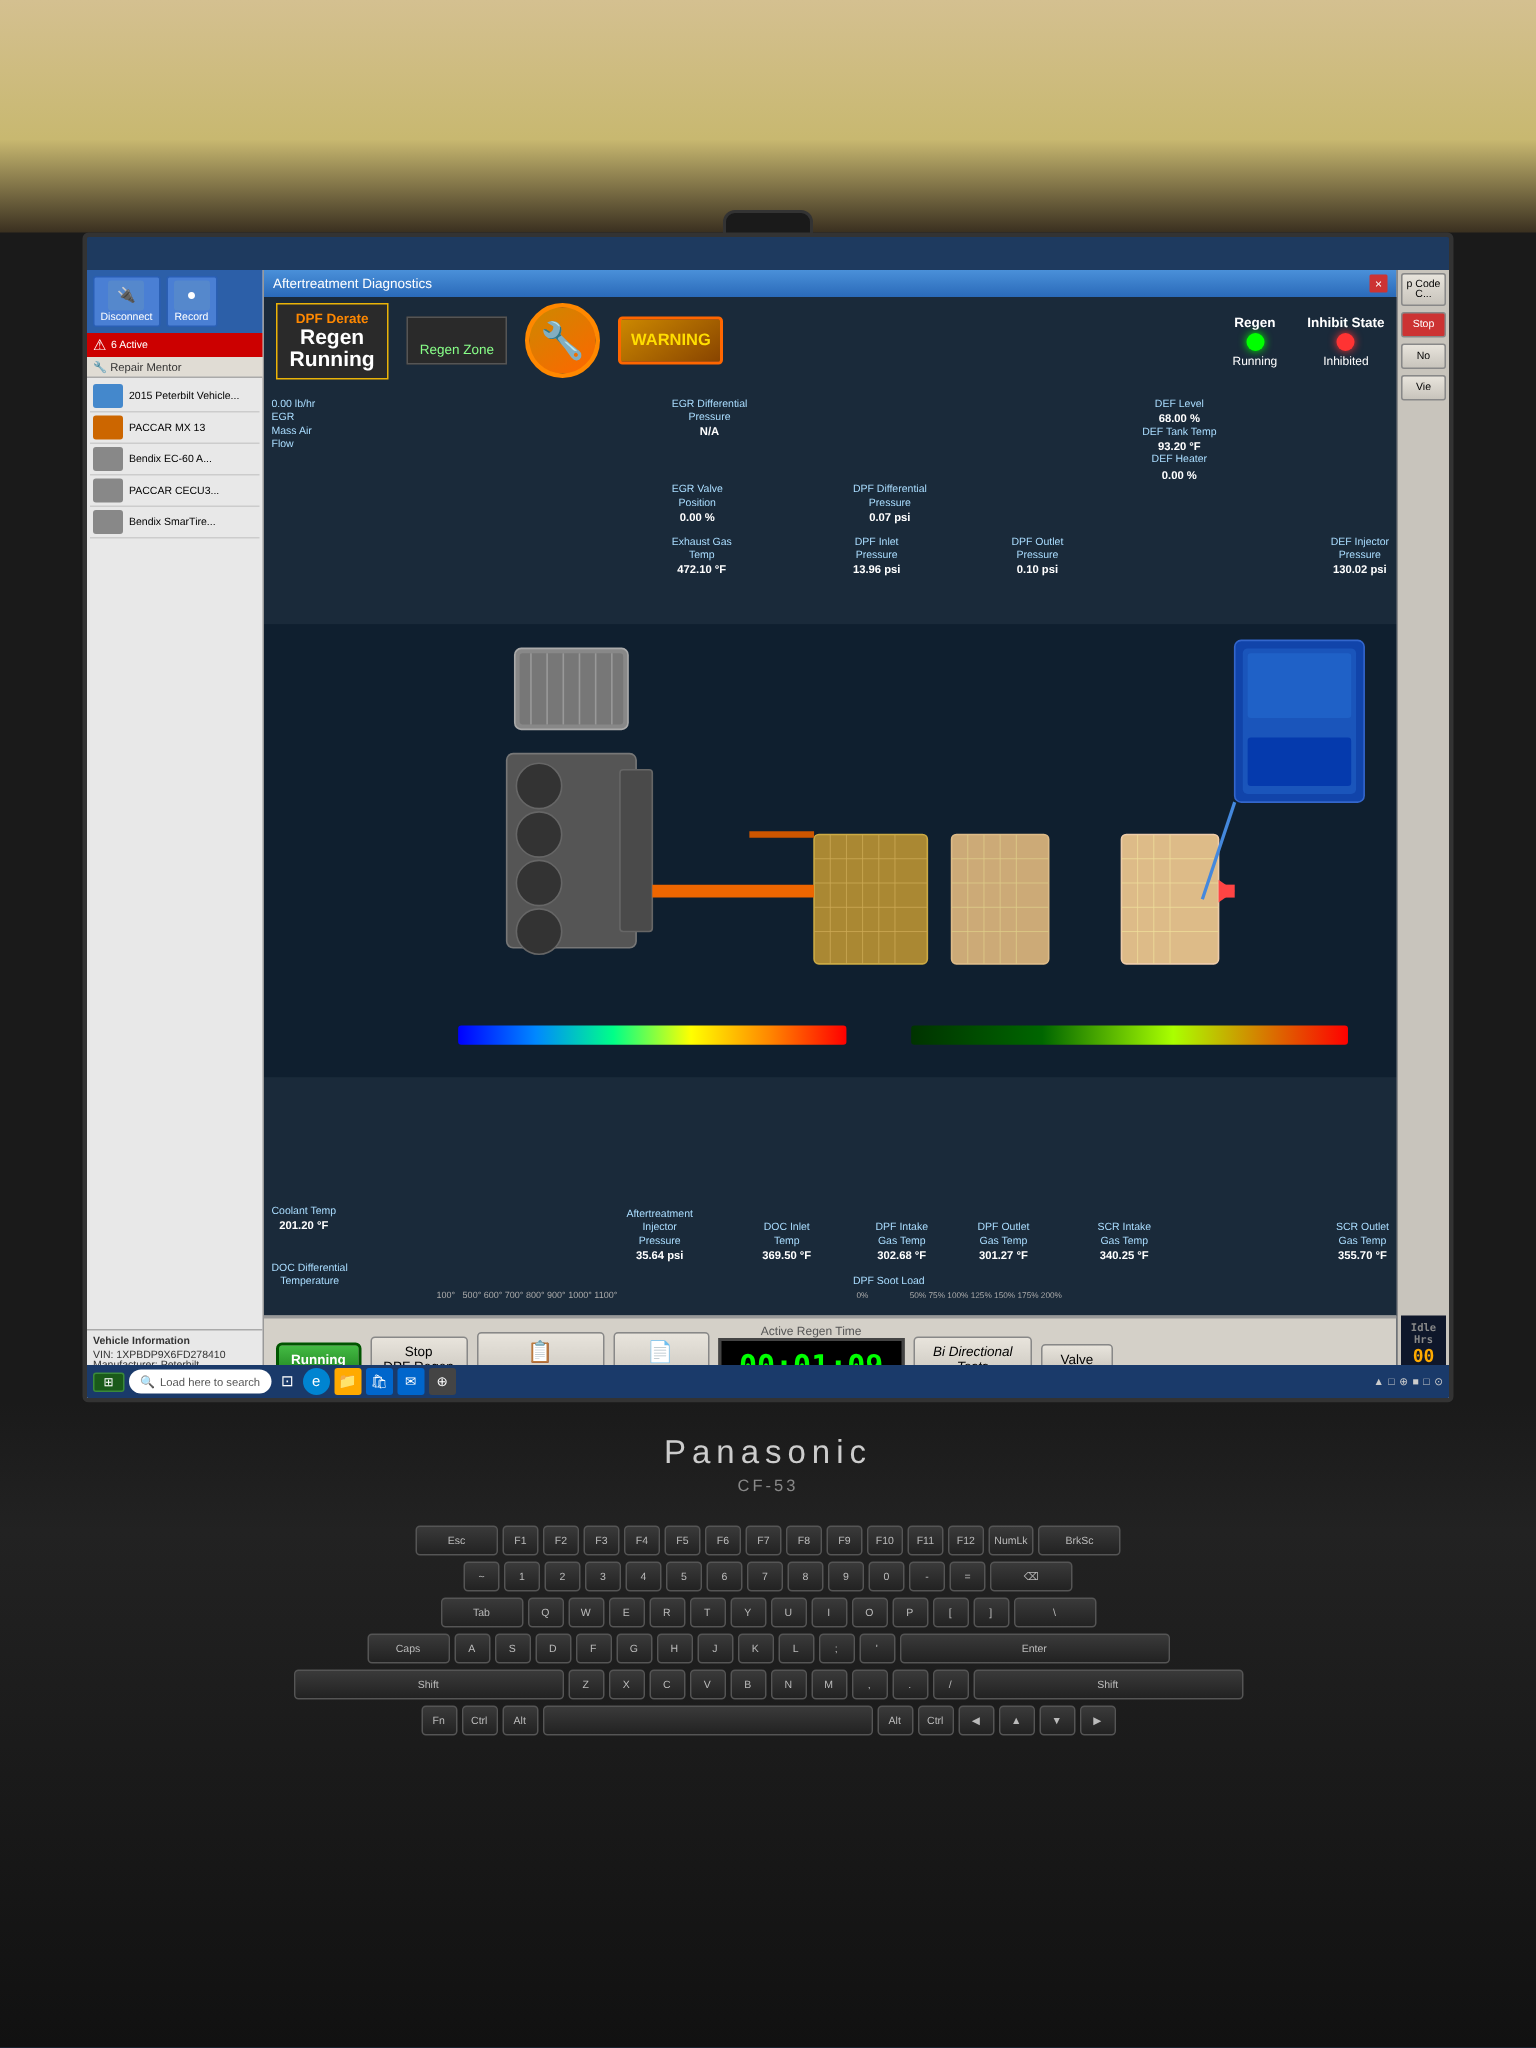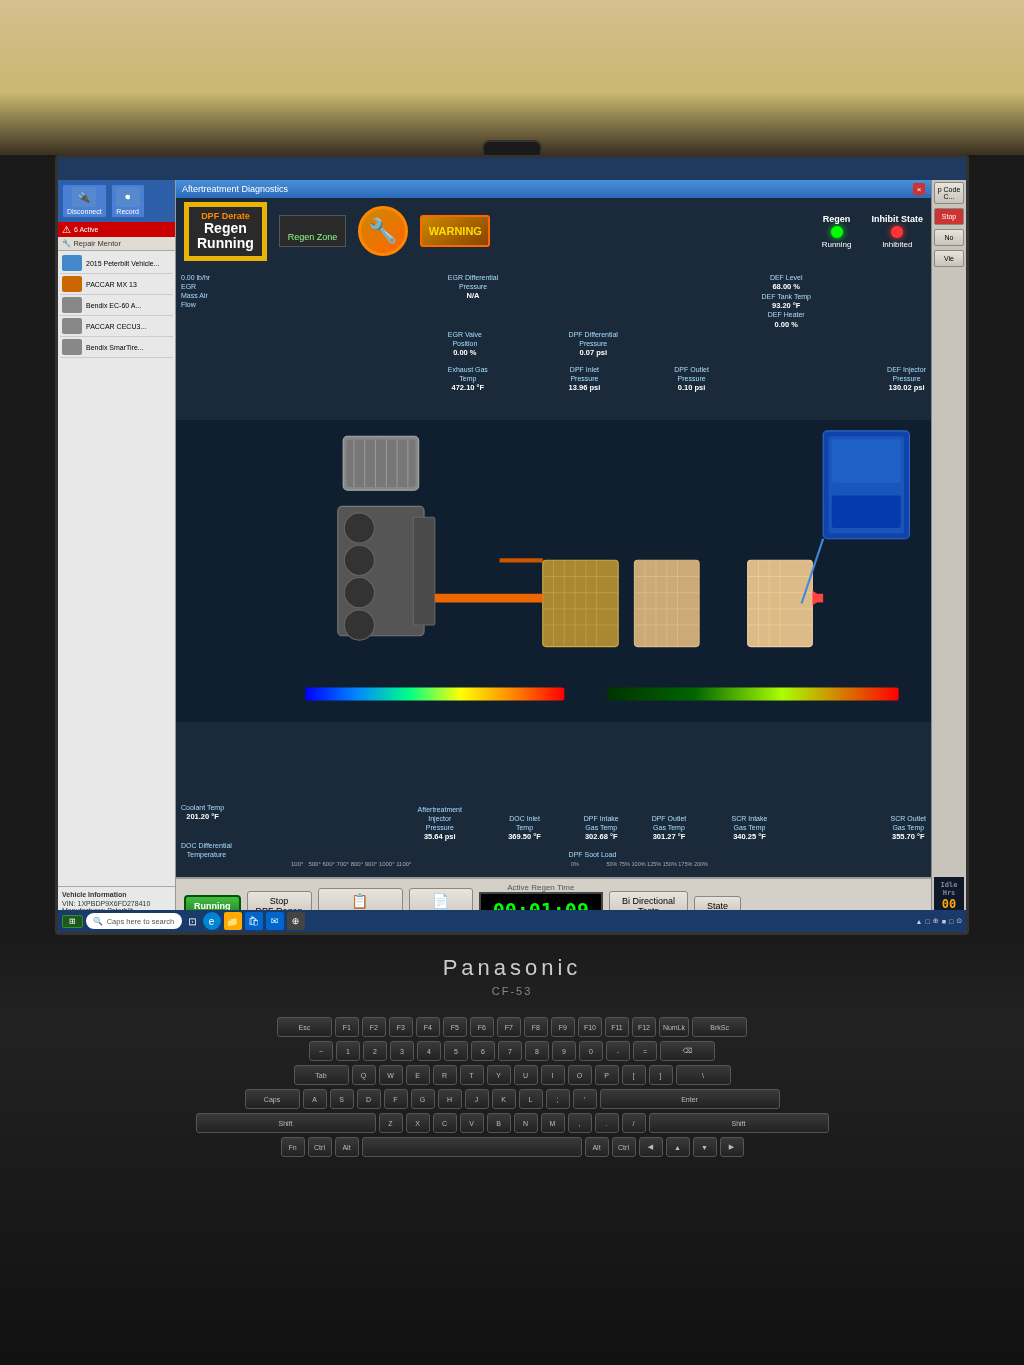--- a/index.html
+++ b/index.html
@@ -171,21 +171,21 @@
     
     .diag-header {
       display: flex;
       align-items: center;
       padding: 4px 8px;
       gap: 12px;
     }
 
     .dpf-derate-box {
       background: #2a2a2a;
-      border: 5px solid #eab308;
+      border: 1px solid #eab308;
       padding: 4px 8px;
       text-align: center;
     }
 
     .dpf-label {
       color: #ff8800;
       font-size: 9px;
       font-weight: bold;
     }
 
@@ -337,20 +337,21 @@
     }
 
     .bi-dir-btn {
       background: linear-gradient(180deg, #e8e4dc, #c8c4bc);
       border: 1px solid #888;
       border-radius: 3px;
       padding: 4px 12px;
       font-size: 9px;
       cursor: pointer;
       text-align: center;
+      font-style: italic;
     }
 
     .close-btn {
       background: linear-gradient(180deg, #e8e4dc, #c8c4bc);
       border: 1px solid #888;
       border-radius: 3px;
       padding: 4px 12px;
       font-size: 9px;
       cursor: pointer;
     }
@@ -810,21 +811,21 @@
           <div style="text-align:center;">
             <div class="active-regen-label">Active Regen Time</div>
             <div class="timer-display">00:01:09</div>
           </div>
 
           <div class="bi-dir-btn">
             <div>Bi Directional</div>
             <div>Tests</div>
           </div>
 
-          <div class="close-btn">State</div>
+          <div class="close-btn">Valve</div>
         </div>
       </div>
     </div>
 
     <div class="right-sidebar">
       <div class="right-btn" style="writing-mode:horizontal-tb; font-size:7px; padding:3px 2px;">p Code C...</div>
       <div class="right-btn" style="writing-mode:horizontal-tb; background:#cc3333; color:white;">Stop</div>
       <div class="right-btn" style="writing-mode:horizontal-tb;">No</div>
       <div class="right-btn" style="writing-mode:horizontal-tb;">Vie</div>
       <div style="flex:1;"></div>
@@ -835,21 +836,21 @@
       <div style="font-size:7px; color:#888; text-align:center; padding:2px;">Bat</div>
     </div>
   </div>
 
   <div class="win-taskbar-bottom" style="position:absolute; bottom:0; left:0; right:0; top:auto; height:22px; background:#1a3a6a; display:flex; align-items:center; padding:0 4px; gap:3px;">
     <div style="background:#1a5a1a; border:1px solid #3a8a3a; border-radius:2px; color:white; font-size:8px; padding:1px 6px; display:flex; align-items:center; gap:2px;">
       <span>⊞</span>
     </div>
     <div style="background:white; border-radius:8px; display:flex; align-items:center; padding:1px 8px; gap:3px; height:16px;">
       <span style="font-size:8px;">🔍</span>
-      <span style="font-size:7.5px; color:#555;">Caps here to search</span>
+      <span style="font-size:7.5px; color:#555;">Load here to search</span>
     </div>
     <div style="color:white; font-size:10px; padding:0 3px;">⊡</div>
     <div style="width:18px; height:18px; background:#0084d1; border-radius:9px; display:flex; align-items:center; justify-content:center; font-size:10px; color:white;">e</div>
     <div style="width:18px; height:18px; background:#ffaa00; border-radius:2px; display:flex; align-items:center; justify-content:center; font-size:10px;">📁</div>
     <div style="width:18px; height:18px; background:#0066cc; border-radius:2px; display:flex; align-items:center; justify-content:center; font-size:9px; color:white;">🛍</div>
     <div style="width:18px; height:18px; background:#0066cc; border-radius:2px; display:flex; align-items:center; justify-content:center; font-size:9px; color:white;">✉</div>
     <div style="width:18px; height:18px; background:#444; border-radius:2px; display:flex; align-items:center; justify-content:center; font-size:9px; color:white;">⊕</div>
     <div style="margin-left:auto; color:#ccc; font-size:7px; display:flex; align-items:center; gap:3px;">
       <span>▲</span>
       <span>□</span>

